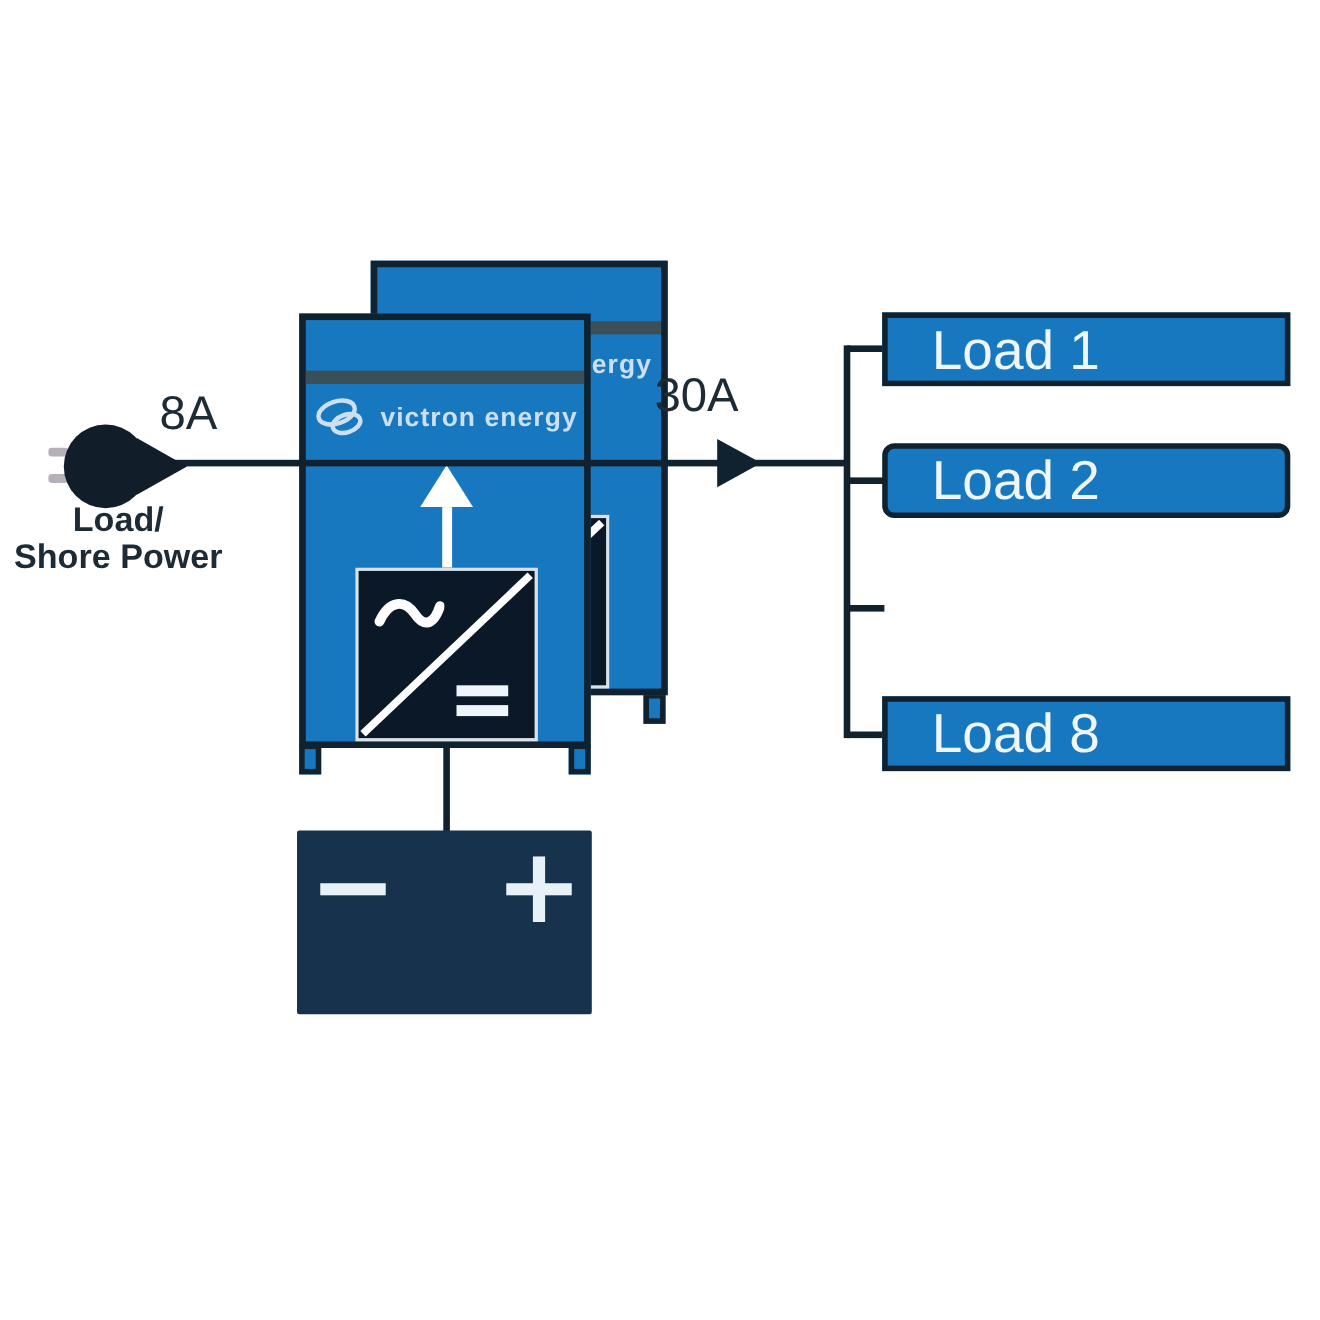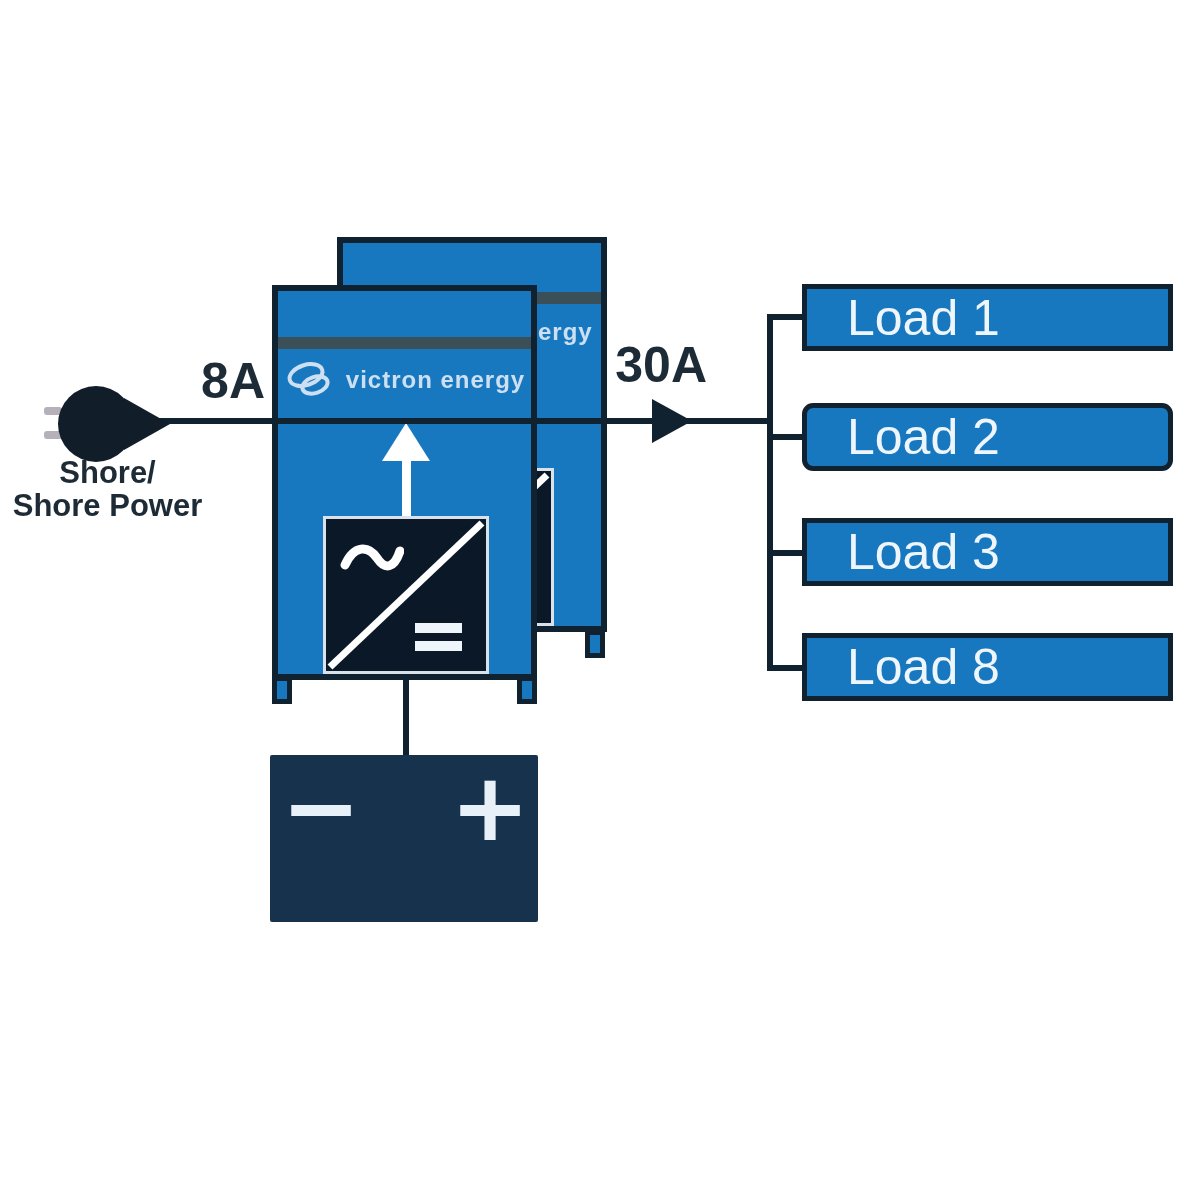--- a/index.html
+++ b/index.html
@@ -74,22 +74,22 @@
 
   
   #battery{position:absolute;left:270px;top:755px;width:268px;height:167px;
            background:var(--bat);z-index:16;border-radius:2px;}
   .bat-sym{position:absolute;color:#e8f1f8;font-weight:700;font-size:95px;
            font-family:"DejaVu Sans",sans-serif;transform:translate(-50%,-50%);line-height:1;}
   #bat-minus{left:51px;top:52px;}
   #bat-plus{left:220px;top:52px;}
 
   
-  .amp{position:absolute;color:var(--ink);font-size:50px;font-weight:700;
-       text-align:right;z-index:35;}
+  .amp{position:absolute;color:var(--ink);font-size:43px;font-weight:400;
+       text-align:left;z-index:35;}
   #label-8a{left:145px;top:352px;width:120px;}
   #label-30a{left:595px;top:336px;width:112px;}
   #grid-label{position:absolute;left:5px;top:456px;width:205px;text-align:center;
       color:var(--ink);font-size:31px;font-weight:700;line-height:33px;z-index:35;}
 </style>
 </head>
 <body>
 
 <div id="canvas">
 
@@ -154,32 +154,29 @@
   <svg id="plug" class="abs" width="140" height="80" viewBox="0 0 140 80">
     <rect x="6" y="23" width="18" height="8" rx="3" fill="#b5b0ba"></rect>
     <rect x="6" y="47" width="18" height="8" rx="3" fill="#b5b0ba"></rect>
     <path d="M86,14 L132,40 L86,66 Z" fill="#111d28"></path>
     <circle cx="58" cy="40" r="38" fill="#111d28"></circle>
   </svg>
 
   <div class="amp" id="label-8a">8A</div>
   <div class="amp" id="label-30a">30A</div>
   <div id="grid-label">
-    <span style="display:block;">Shore/</span>
+    <span style="display:block;">Load/</span>
     <span style="display:block;">Shore Power</span>
   </div>
 
   <div class="load" id="load-1">
     <span>Load 1</span>
   </div>
   <div class="load" id="load-2">
     <span>Load 2</span>
-  </div>
-  <div class="load" id="load-3">
-    <span>Load 3</span>
   </div>
   <div class="load" id="load-4">
     <span>Load 8</span>
   </div>
 
   <div id="battery">
     <span class="bat-sym" id="bat-minus">−</span>
     <span class="bat-sym" id="bat-plus">+</span>
   </div>
 

